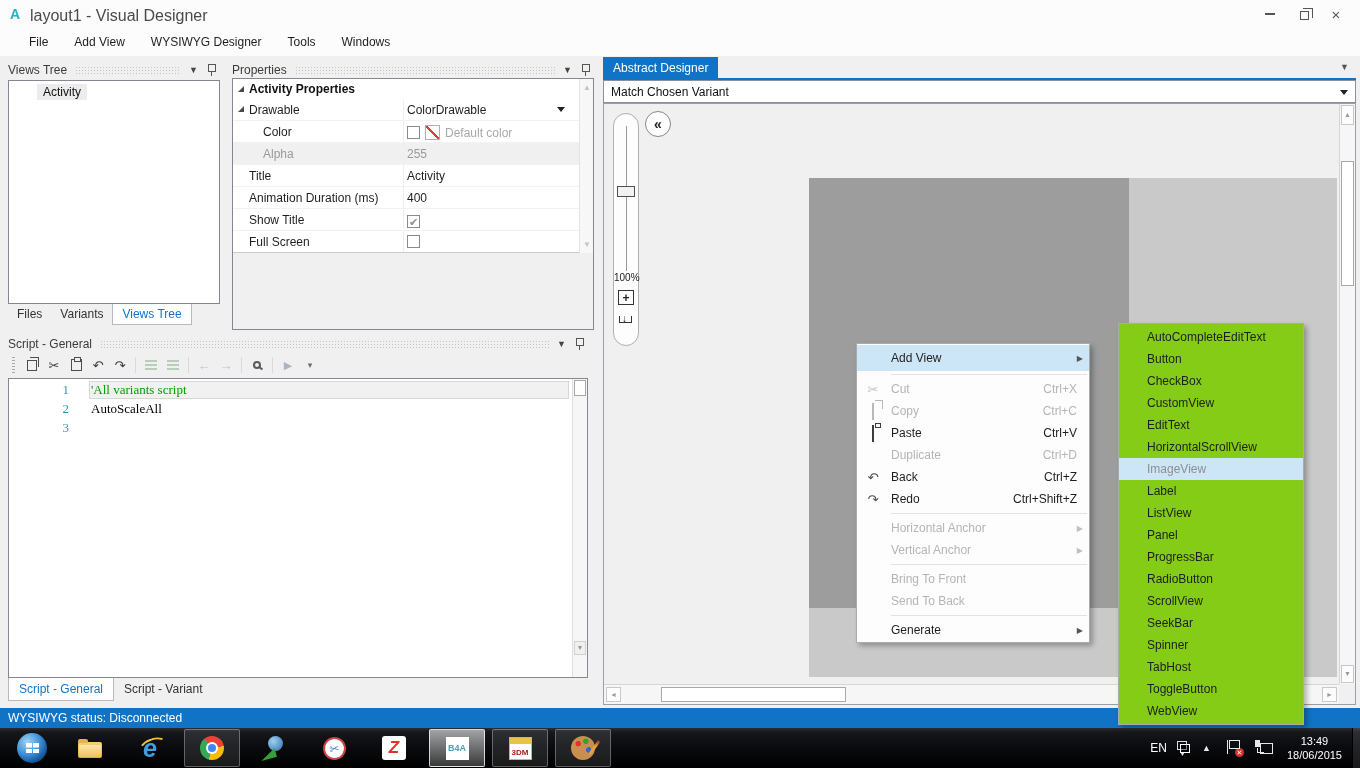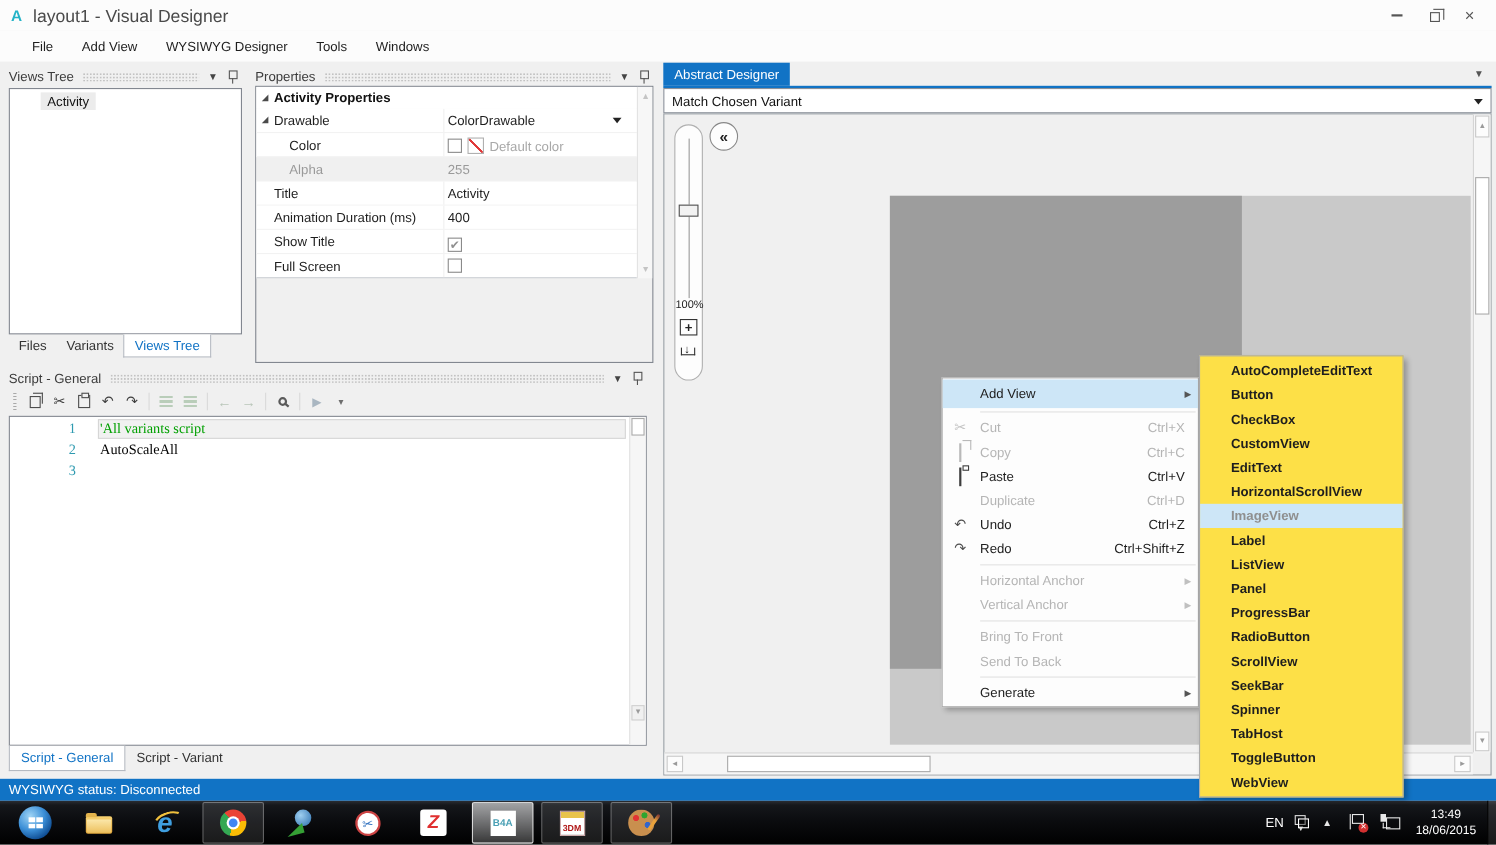--- a/index.html
+++ b/index.html
@@ -121,21 +121,21 @@
   .cm-short{margin-left:auto;margin-right:12px;}
   .cm-sub{position:absolute;right:6px;font-size:8px;color:#555;}
   .cm-item.dis .cm-sub{color:#c0c0c0;}
   .cm-sep{height:1px;background:#e2e2e2;margin:3px 2px 3px 34px;}
   .mi-copy{position:relative;width:9px;height:10px;border:1px solid #b9b9b9;margin:0 auto;}
   .mi-copy::before{content:'';position:absolute;left:2px;top:-4px;width:7px;height:8px;border:1px solid #b9b9b9;border-bottom:none;border-left:none;}
   .mi-paste{position:relative;width:10px;height:11px;border:1px solid #3d3d3d;margin:0 auto;}
   .mi-paste::before{content:'';position:absolute;left:2px;top:-3px;width:4px;height:3px;border:1px solid #3d3d3d;background:#fdfdfd;}
 
   
-  .smenu{position:absolute;left:1090px;top:323px;width:186px;background:#fde047;border:1px solid #ababab;box-shadow:3px 3px 5px rgba(0,0,0,.28);z-index:50;padding:2px 0;font-weight:bold;}
+  .smenu{position:absolute;left:1118px;top:323px;width:186px;background:#84cc16;border:1px solid #ababab;box-shadow:3px 3px 5px rgba(0,0,0,.28);z-index:50;padding:2px 0;}
   .sm-item{height:22px;display:flex;align-items:center;font-size:12px;color:#1e1e1e;padding-left:28px;}
   .sm-item.hl{background:#cde6f7;color:#8f8f8f;}
 
   
   .statusbar{position:absolute;left:0;top:708px;width:1360px;height:20px;background:#1173c5;color:#fff;font-size:12px;display:flex;align-items:center;padding-left:8px;z-index:10;}
 
   
   .taskbar{position:absolute;left:0;top:728px;width:1360px;height:40px;background:linear-gradient(180deg,#2a2d33 0%,#15171b 10%,#0b0c0f 45%,#000 100%);z-index:20;}
   .tb-btn{position:absolute;top:1px;width:56px;height:38px;display:flex;align-items:center;justify-content:center;}
   .tb-btn.framed{background:rgba(255,255,255,.10);border:1px solid rgba(255,255,255,.30);border-radius:2px;}
@@ -409,21 +409,21 @@
       <span class="cm-icon"><span class="mi-paste"></span></span>
       <span class="cm-label">Paste</span>
       <span class="cm-short">Ctrl+V</span>
     </div>
     <div class="cm-item dis">
       <span class="cm-label">Duplicate</span>
       <span class="cm-short">Ctrl+D</span>
     </div>
     <div class="cm-item">
       <span class="cm-icon">↶</span>
-      <span class="cm-label">Undo</span>
+      <span class="cm-label">Back</span>
       <span class="cm-short">Ctrl+Z</span>
     </div>
     <div class="cm-item">
       <span class="cm-icon">↷</span>
       <span class="cm-label">Redo</span>
       <span class="cm-short">Ctrl+Shift+Z</span>
     </div>
     <div class="cm-sep"></div>
     <div class="cm-item dis">
       <span class="cm-label">Horizontal Anchor</span>

